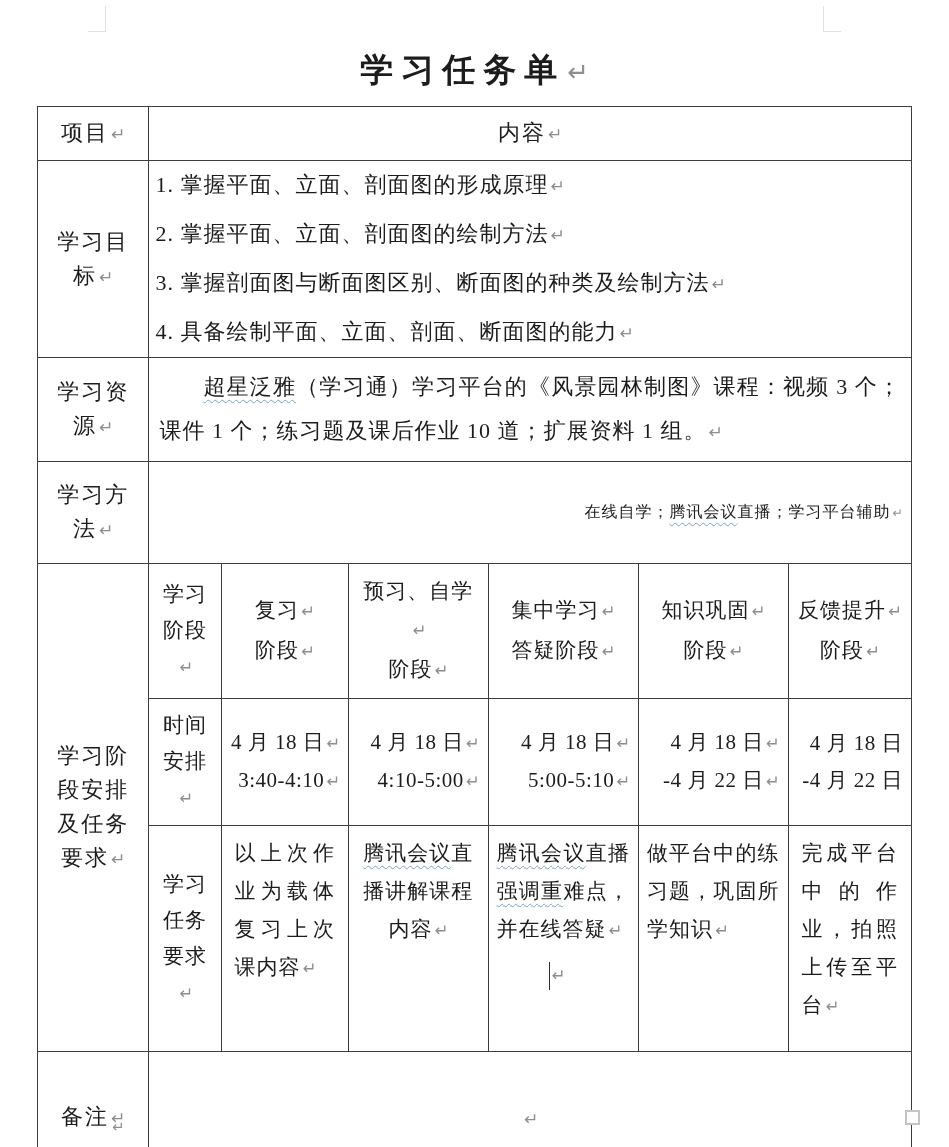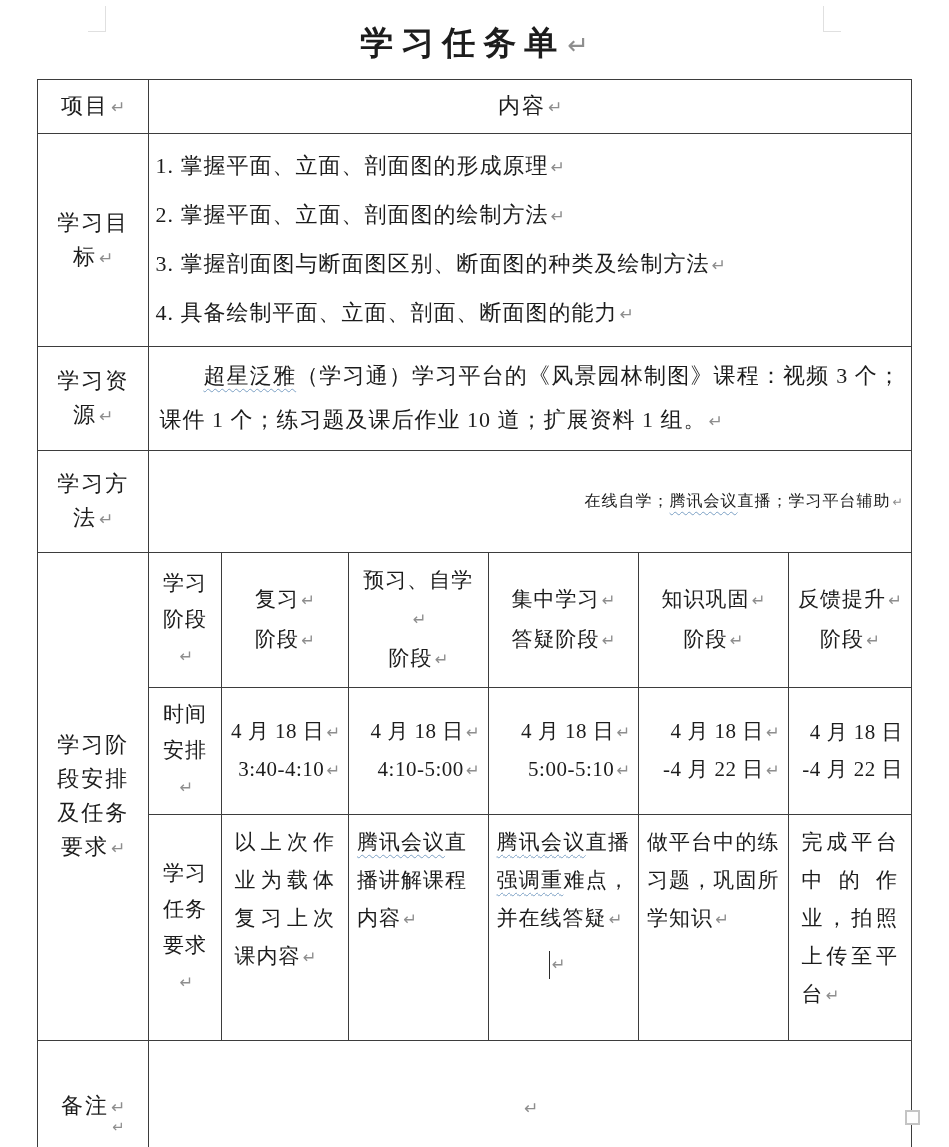--- a/index.html
+++ b/index.html
@@ -11,21 +11,21 @@
     font-family:"Liberation Serif","DejaVu Serif",serif;
     color:#1c1c1c;
     overflow:hidden;
   }
   
   .corner { position:absolute; width:18px; height:26px; }
   .corner.tl { left:88px; top:6px; border-right:1px solid #e0e0e0; border-bottom:1px solid #e0e0e0; }
   .corner.tr { left:823px; top:6px; border-left:1px solid #e0e0e0; border-bottom:1px solid #e0e0e0; }
 
   .title {
-    padding-top:20px;
+    padding-top:47px;
     text-align:center;
     font-size:33px; font-weight:bold;
     letter-spacing:8px;
     line-height:46px;
   }
   .subtitle {
     margin-top:18px;
     padding-left:478px;
     font-size:26px; font-weight:bold;
     letter-spacing:2px;
@@ -46,35 +46,35 @@
     overflow:hidden;
   }
   .lbl {
     text-align:center;
     font-size:22px;
     line-height:34px;
     letter-spacing:2px;
   }
   .lbl-sm { text-align:center; font-size:21px; line-height:36px; letter-spacing:1px; }
 
-  .goals-cell { padding:8px 6px; }
+  .goals-cell { padding:0 6px; }
   .goals-cell p { font-size:22px; line-height:47px; letter-spacing:1px; }
 
   .res-cell { padding:0 10px; }
   .res-cell p { font-size:22px; line-height:44px; letter-spacing:1px; text-indent:2em; text-align:justify; }
 
   .method-cell { padding:0 8px; }
   .method-cell p { font-size:16px; letter-spacing:1px;text-align:right; }
 
   .stage-cell { text-align:center; font-size:21px; line-height:38px; letter-spacing:1px; }
   .time-cell  { text-align:right; font-size:21px; line-height:37px; letter-spacing:0.5px; }
 
   .task-cell { vertical-align:top; padding:8px 8px 0 8px;margin-left:32px; }
   .task-cell p { font-size:21px; line-height:38px; letter-spacing:1px; text-align:justify; }
-  .task-cell.centered p { text-align:left; }
+  .task-cell.centered p { text-align:center; }
   .task-cell.narrow { padding:8px 13px 0 13px; }
 
   .remarks-cell { text-align:center; font-size:22px; }
 
   .pilcrow {
     color:#8e8e8e;
     font-family:"DejaVu Sans",sans-serif;
     font-size:0.78em;
     font-weight:normal;
     letter-spacing:0;

